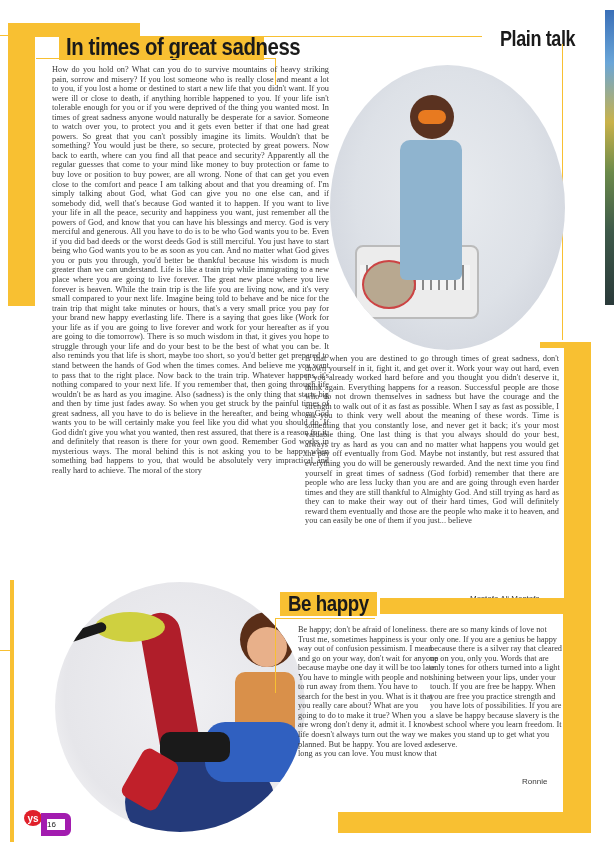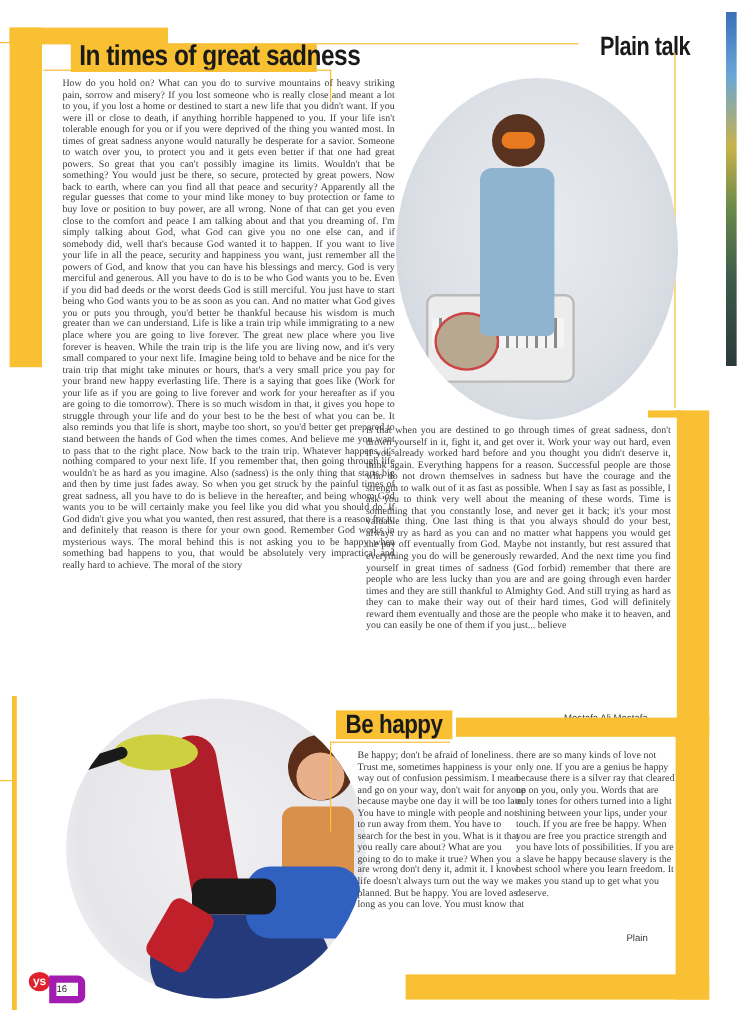--- a/index.html
+++ b/index.html
@@ -109,18 +109,18 @@
 <div class="abs title-box" style="left:288px; top:591px; font-size:22px; line-height:26px; background:transparent;">Be happy</div>
 
 <div class="abs yellow" style="left:380px; top:598px; width:211px; height:16px;"></div>
 <div class="abs yellow" style="left:563px; top:598px; width:28px; height:235px;"></div>
 <div class="abs yellow" style="left:338px; top:812px; width:253px; height:21px;"></div>
 <div class="abs line-v" style="left:275px; top:618px; height:75px;"></div>
 <div class="abs line-h" style="left:275px; top:618px; width:100px;"></div>
 
 <div class="abs body-text" style="left:298px; top:625px; width:140px; height:170px; text-align:left;">Be happy; don't be afraid of loneliness. Trust me, sometimes happiness is your way out of confusion pessimism. I mean and go on your way, don't wait for anyone because maybe one day it will be too late. You have to mingle with people and not to run away from them. You have to search for the best in you. What is it that you really care about? What are you going to do to make it true? When you are wrong don't deny it, admit it. I know life doesn't always turn out the way we planned. But be happy. You are loved as long as you can love. You must know that</div>
 <div class="abs body-text" style="left:430px; top:625px; width:132px; height:140px; text-align:left;">there are so many kinds of love not only one. If you are a genius be happy because there is a silver ray that cleared up on you, only you. Words that are only tones for others turned into a light shining between your lips, under your touch. If you are free be happy. When you are free you practice strength and you have lots of possibilities. If you are a slave be happy because slavery is the best school where you learn freedom. It makes you stand up to get what you deserve.</div>
-<div class="abs" style="left:522px; top:777px; font-size:8px; color:#3a3a3a;">Plain</div>
+<div class="abs" style="left:522px; top:777px; font-size:8px; color:#3a3a3a;">Ronnie</div>
 
 <div class="abs" style="left:24px; top:810px; width:18px; height:16px; border-radius:50%; background:#e0202a; color:#fff; font-size:10px; font-weight:bold; text-align:center; line-height:18px;">
   <span>ys</span>
 </div>
 <div class="abs page-num" style="left:41px; top:813px; width:18px; height:11px; border:6px solid #a21caf; border-radius:0 6px 6px 0; text-align:left; line-height:11px;">16</div>
 
 </body></html>

